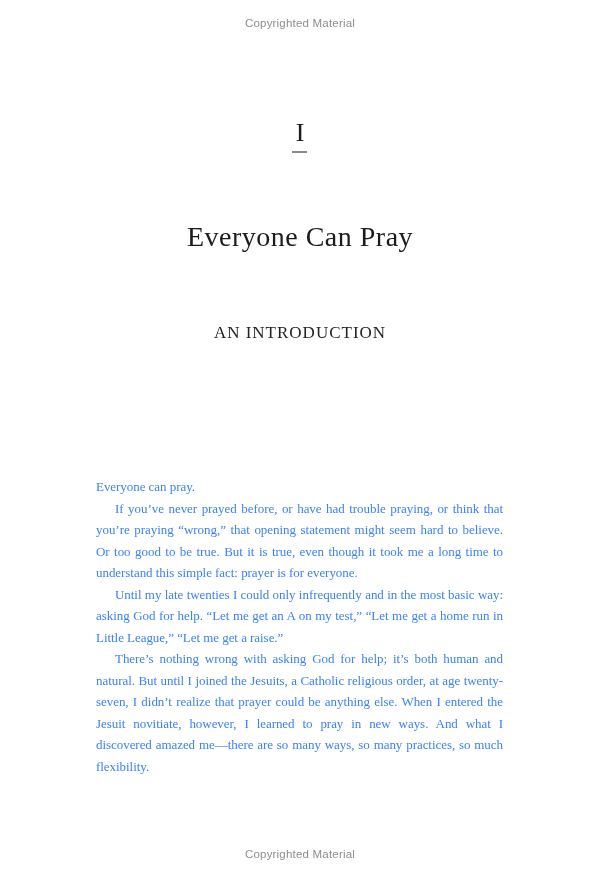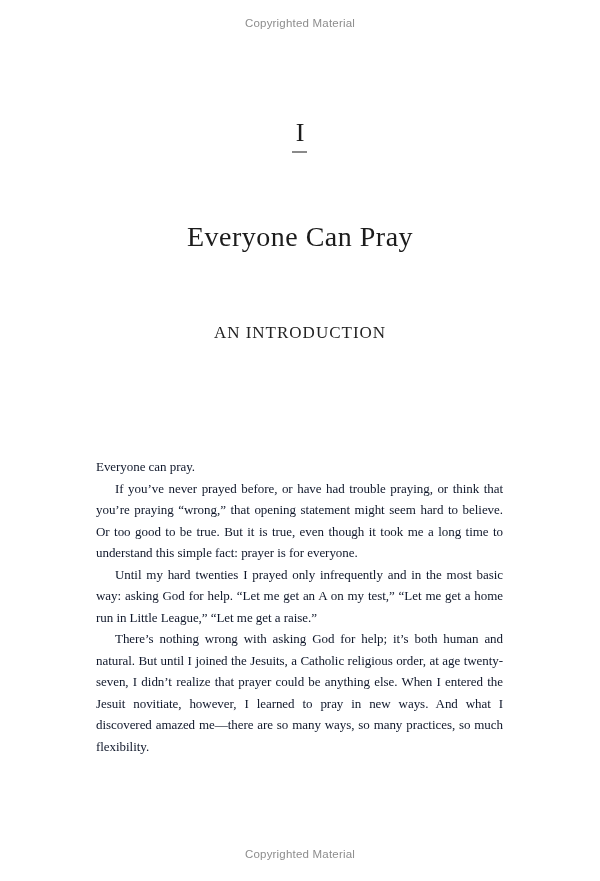--- a/index.html
+++ b/index.html
@@ -56,27 +56,27 @@
     top: 323px;
     left: 0;
     width: 100%;
     text-align: center;
     font-size: 17px;
     letter-spacing: 1px;
     color: #222222;
   }
   .body-text {
     position: absolute;
-    top: 456px;
+    top: 476px;
     left: 96px;
     width: 407px;
     font-size: 13px;
     line-height: 21.5px;
     letter-spacing: -0.05px;
-    color: #0f172a;
+    color: #3b82f6;
     text-align: justify;
   }
   .body-text p {
     margin: 0;
     text-indent: 19px;
   }
   .body-text p:first-child {
     text-indent: 0;
   }
 </style>
@@ -90,18 +90,18 @@
 
   <div class="chapter-rule"></div>
 
   <div class="chapter-title">Everyone Can Pray</div>
 
   <div class="chapter-subtitle">AN INTRODUCTION</div>
 
   <div class="body-text">
       <p>Everyone can pray.</p>
       <p>If you’ve never prayed before, or have had trouble praying, or think that you’re praying “wrong,” that opening statement might seem hard to believe. Or too good to be true. But it is true, even though it took me a long time to understand this simple fact: prayer is for everyone.</p>
-      <p>Until my hard twenties I prayed only infrequently and in the most basic way: asking God for help. “Let me get an A on my test,” “Let me get a home run in Little League,” “Let me get a raise.”</p>
+      <p>Until my late twenties I could only infrequently and in the most basic way: asking God for help. “Let me get an A on my test,” “Let me get a home run in Little League,” “Let me get a raise.”</p>
       <p>There’s nothing wrong with asking God for help; it’s both human and natural. But until I joined the Jesuits, a Catholic religious order, at age twenty-seven, I didn’t realize that prayer could be anything else. When I entered the Jesuit novitiate, however, I learned to pray in new ways. And what I discovered amazed me—there are so many ways, so many practices, so much flexibility.</p>
     </div>
 
   <div class="copyright bottom">Copyrighted Material</div>
 </div>
 
 </body></html>

